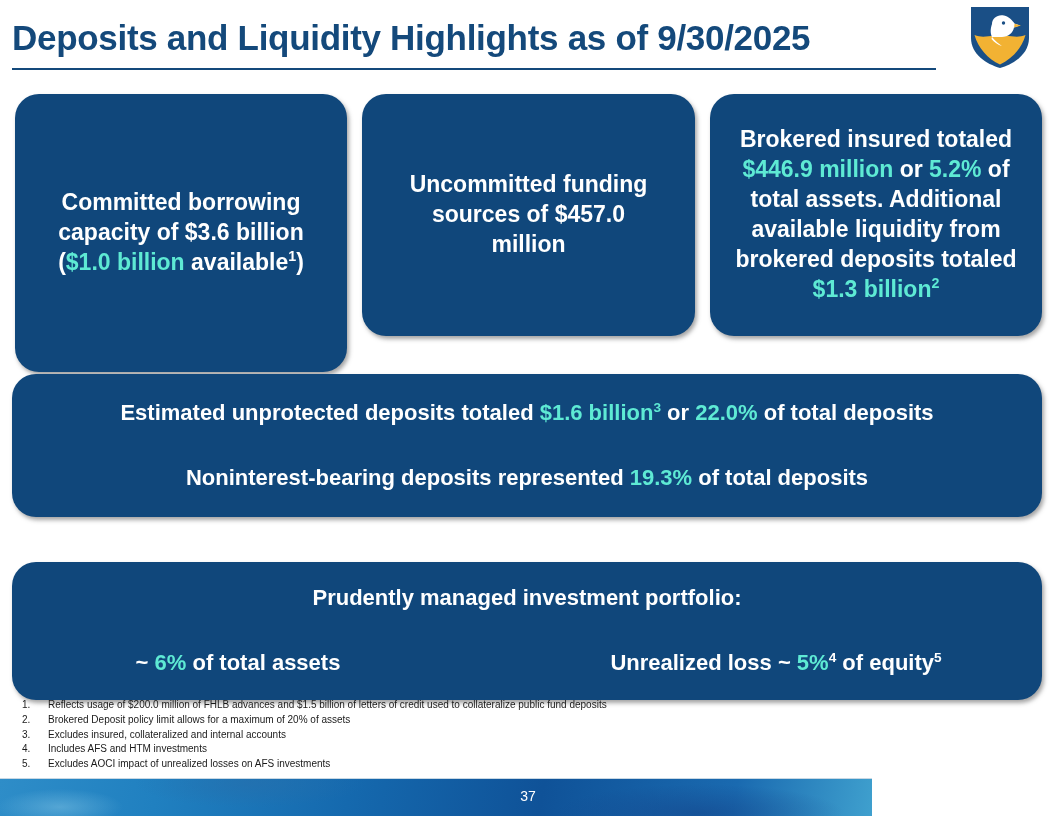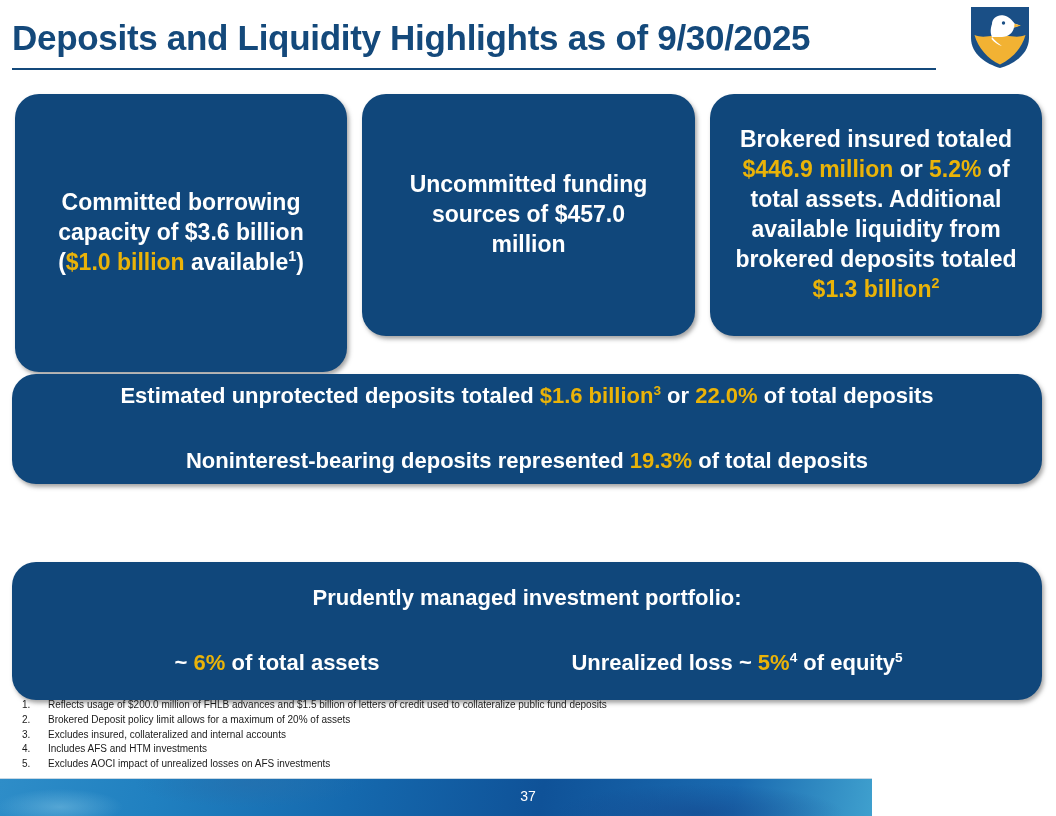--- a/index.html
+++ b/index.html
@@ -59,48 +59,48 @@
     justify-content: center;
     box-sizing: border-box;
   }
   .card-text {
     width: 100%;
     text-align: center;
     color: #ffffff;
     font-weight: bold;
     line-height: 1.30;
   }
-  .gold { color: #eab308; }
+  .gold { color: #5eead4; }
   sup {
     font-size: 0.62em;
     line-height: 0;
     vertical-align: super;
   }
 
   
   #card-borrowing  { left: 15px;  top: 94px; width: 332px; height: 278px; }
   #card-uncommitted{ left: 362px; top: 94px; width: 333px; height: 242px; }
   #card-brokered   { left: 710px; top: 94px; width: 332px; height: 242px; }
 
   #card-borrowing .card-text,
   #card-uncommitted .card-text { font-size: 23px; padding: 0 14px; }
   #card-brokered .card-text    { font-size: 23px; padding: 0 12px; }
 
   
-  #card-deposits { left: 12px; top: 374px; width: 1030px; height: 110px; }
+  #card-deposits { left: 12px; top: 374px; width: 1030px; height: 143px; }
   #card-deposits .card-text { font-size: 22px; padding: 0 16px; }
   #card-deposits .line-a { margin-bottom: 36px; }
 
   
   #card-portfolio { left: 12px; top: 535px; width: 1030px; height: 138px; margin-top: 27px; }
   #card-portfolio .card-text { font-size: 22px; padding: 0 16px; }
   #portfolio-heading { margin-bottom: 36px; }
   #portfolio-row {
     display: flex;
-    justify-content: center;
+    justify-content: space-between;
     align-items: baseline;
   }
   #portfolio-stat-assets { width: 420px; text-align: center; }
   #portfolio-stat-equity { width: 500px; text-align: center; }
 
   
   #footnotes {
     position: absolute;
     left: 22px;
     top: 698px;

